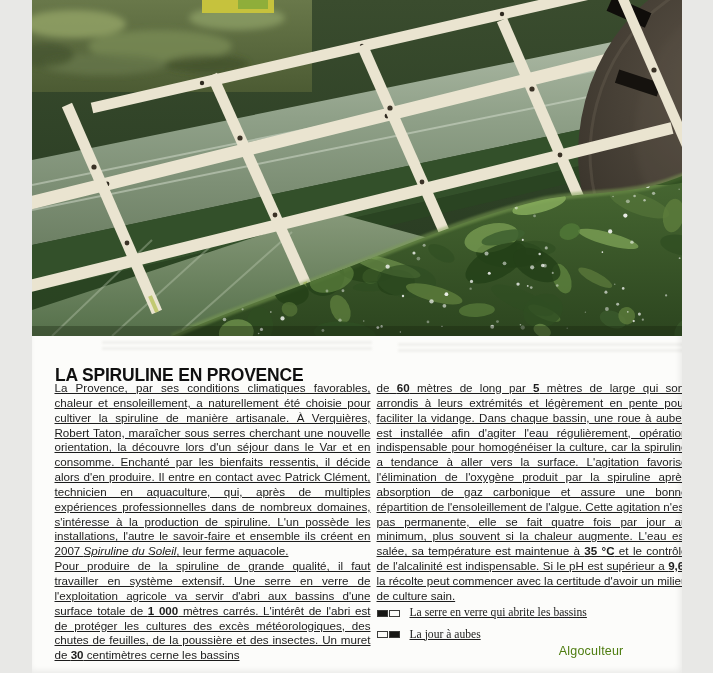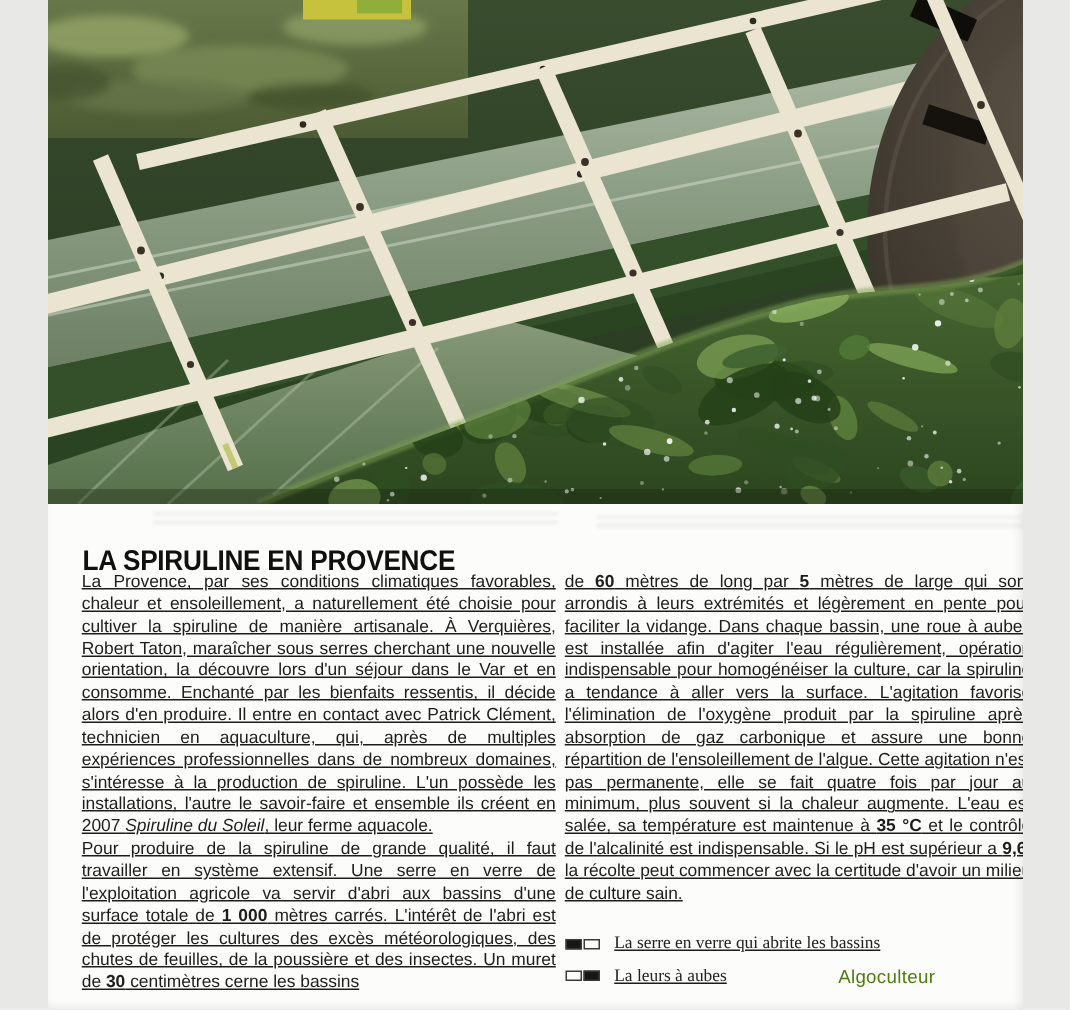--- a/index.html
+++ b/index.html
@@ -13,21 +13,21 @@
   .page-title{
     position:absolute;left:23px;top:351px;
     font-size:19px;font-weight:800;letter-spacing:-.2px;color:#101010;
     transform:scaleX(.92);transform-origin:left center;white-space:nowrap;
   }
   .col{position:absolute;top:381px;font-size:11.6px;line-height:14.85px;
        text-align:justify;color:#1c1c1c;text-decoration:underline;}
   .col p{margin:0;}
   .col-left{left:23px;width:316px;}
   .col-right{left:345px;width:311px;}
-  .captions{margin-top:18px;}
+  .captions{margin-top:2px;}
   .caption-row{display:flex;align-items:center;margin-bottom:7px;
     font-family:"Liberation Serif",serif;font-size:11.6px;color:#21211f;}
   .marker{display:inline-flex;margin-right:10px;}
   .marker span{width:11px;height:7px;border:1px solid #3a3a38;box-sizing:border-box;}
   .marker span + span{margin-left:1px;}
   .mk-fill{background:#171715;}
   .mk-open{background:#fbfbf8;}
   .side-label{
     position:absolute;left:688px;top:540px;height:92px;width:20px;
     writing-mode:vertical-rl;transform:rotate(180deg);
@@ -445,21 +445,21 @@
           <span class="mk-fill"></span>
             <span class="mk-open"></span>
         </span>
         <span>La serre en verre qui abrite les bassins</span>
       </div>
       <div class="caption-row">
         <span class="marker">
           <span class="mk-open"></span>
             <span class="mk-fill"></span>
         </span>
-        <span>La leurs à aubes</span>
+        <span>La jour à aubes</span>
       </div>
     </div>
   </div>
 
   <div class="side-label">Métiers de l'Eau</div>
 
   <div class="page-badge" style="background:#2b3d5b;">
     <span class="num">87</span>
   </div>
 

